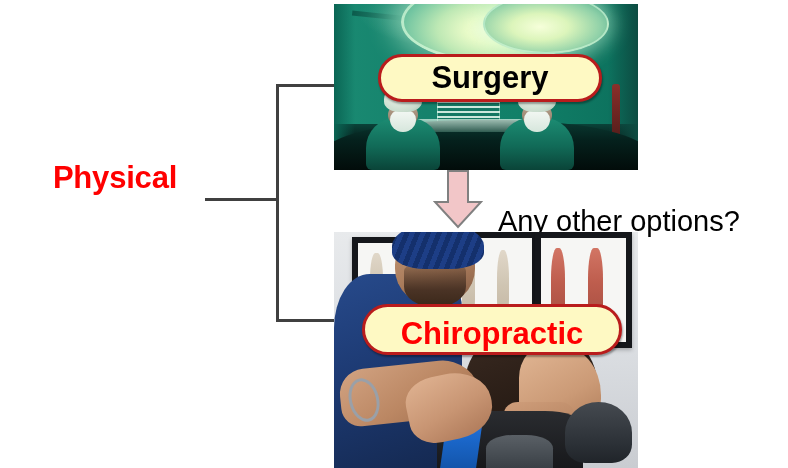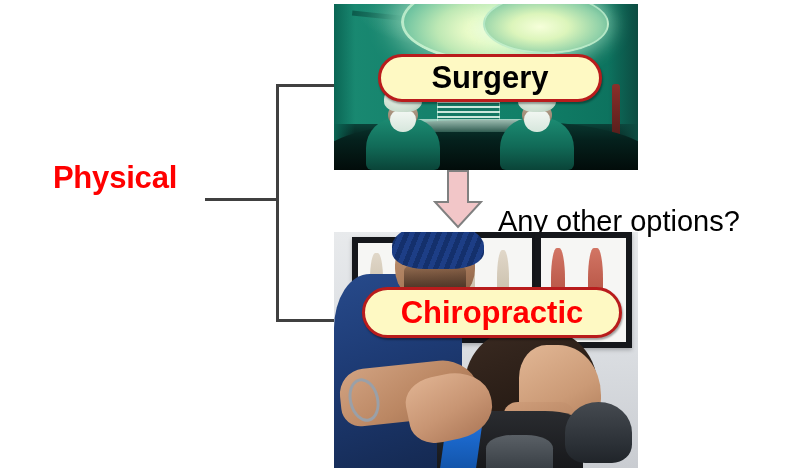--- a/index.html
+++ b/index.html
@@ -245,22 +245,22 @@
     border-radius: 999px;
     font-weight: bold;
     white-space: nowrap;
     box-shadow: 1px 2px 2px rgba(0,0,0,0.35);
   }
   #pill-surgery {
     left: 378px; top: 54px; width: 218px; height: 42px;
     font-size: 31px; color: #000000;
   }
   #pill-chiro {
-    left: 362px; top: 287px; width: 254px; height: 45px;
-    font-size: 31px; color: #FF0000;
+    left: 362px; top: 304px; width: 254px; height: 45px;
+    font-size: 31px; color: #FF0000; align-items: flex-end;
   }
 
   
   #down-arrow { position: absolute; left: 433px; top: 169px; width: 50px; height: 60px; }
 
   
   #question-text {
     position: absolute;
     left: 498px; top: 176px;
     font-size: 29px;

